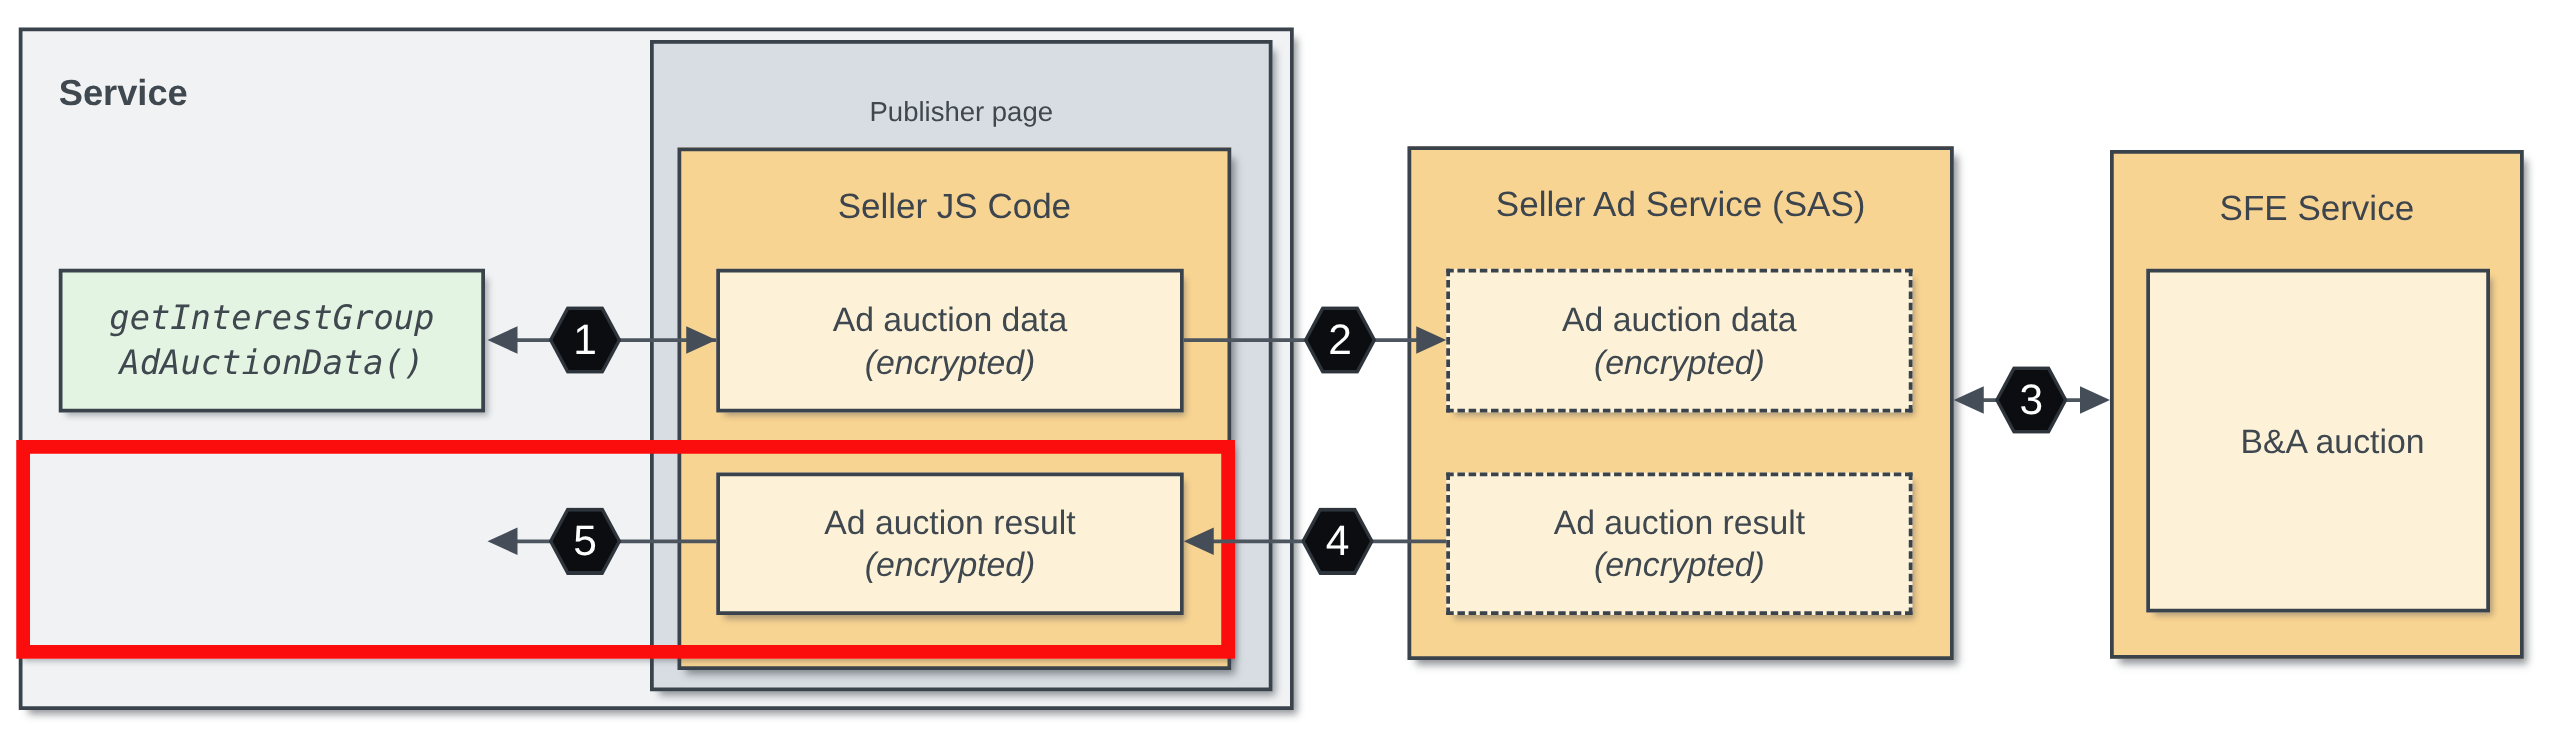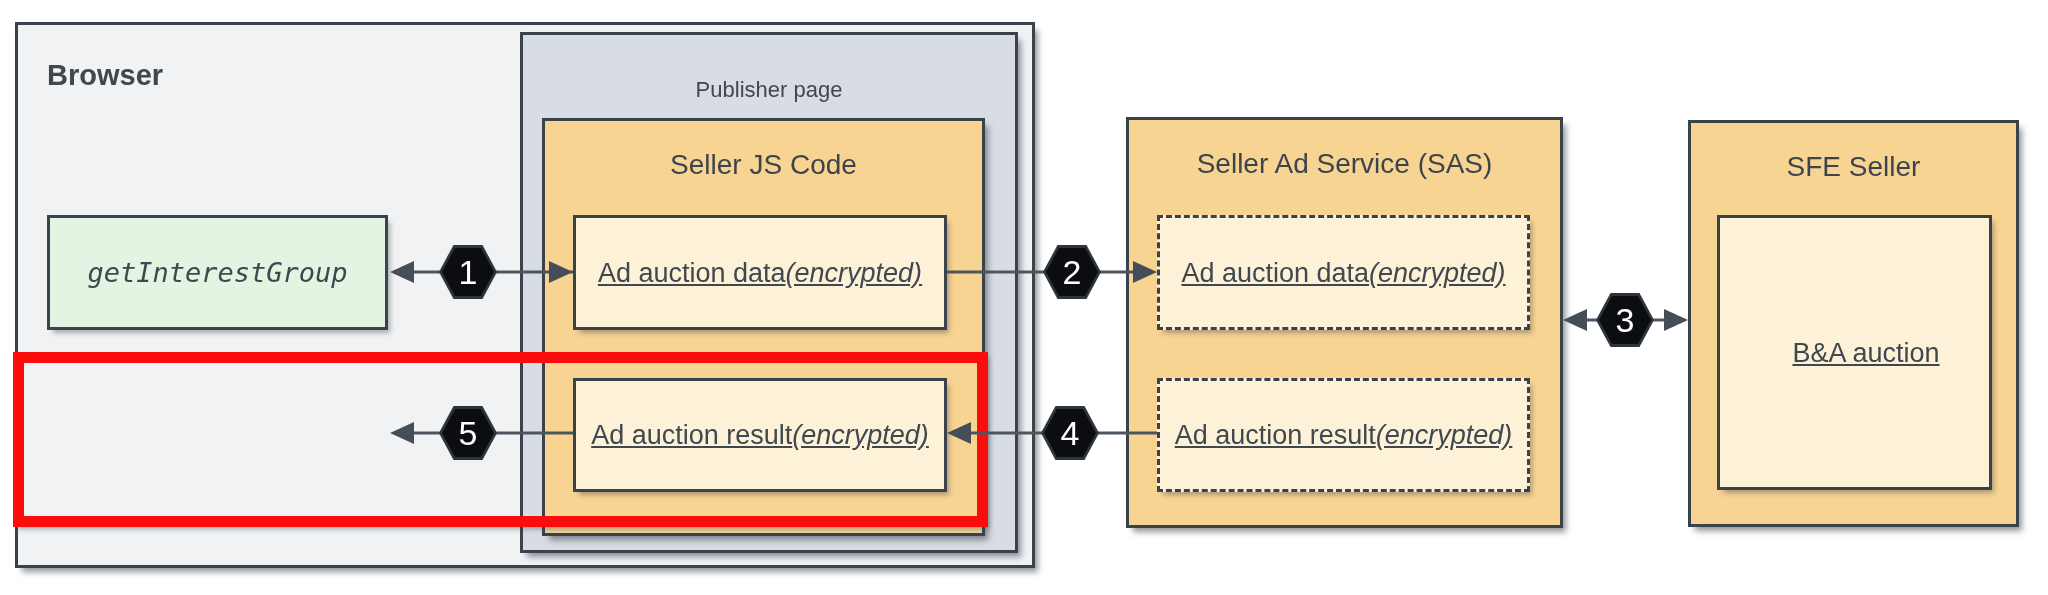--- a/index.html
+++ b/index.html
@@ -15,22 +15,22 @@
   .softshadow{box-shadow:4px 5px 5px -2px rgba(60,66,73,.40);}
   .browser{left:15px;top:22px;width:1020px;height:546px;background:var(--container-fill,#f0f2f4);}
   .browser-label{position:absolute;left:29px;top:34px;font-size:29px;font-weight:bold;color:#3f474f;}
   .publisher{left:520px;top:32px;width:498px;height:521px;background:var(--publisher-fill,#d8dde3);}
   .publisher-label{position:absolute;left:0;right:0;top:42px;text-align:center;font-size:22px;color:#40474f;}
   .service{background:var(--service-fill,#f8d492);}
   .seller-js{left:542px;top:118px;width:443px;height:418px;}
   .sas{left:1126px;top:117px;width:437px;height:411px;}
   .sfe{left:1688px;top:120px;width:331px;height:407px;}
   .service-title{position:absolute;left:0;right:0;top:28px;text-align:center;font-size:28px;font-weight:normal;color:#3c444d;}
-  .payload{background:var(--payload-fill,#fdf2d7);display:flex;flex-direction:row;align-items:center;justify-content:center;
-           text-align:center;font-size:27px;line-height:34px;color:#3f474f;text-decoration:underline;}
+  .payload{background:var(--payload-fill,#fdf2d7);display:flex;flex-direction:column;align-items:center;justify-content:center;
+           text-align:center;font-size:27px;line-height:34px;color:#3f474f;}
   .payload .em{font-style:italic;}
   .dashedbox{border-style:dashed;}
   .js-data{left:573px;top:215px;width:374px;height:115px;}
   .js-result{left:573px;top:378px;width:374px;height:114px;}
   .sas-data{left:1157px;top:215px;width:373px;height:115px;}
   .sas-result{left:1157px;top:378px;width:373px;height:114px;}
   .ba{left:1717px;top:215px;width:275px;height:275px;padding-left:23px;}
   .api{background:var(--api-fill,#e4f4e2);display:flex;flex-direction:column;align-items:center;justify-content:center;
        text-align:center;font-family:"DejaVu Sans Mono",monospace;font-style:italic;font-size:27px;line-height:36px;color:#3f474f;}
   .api-get{left:47px;top:215px;width:341px;height:115px;}
@@ -46,57 +46,58 @@
   .hex-num{position:relative;color:#ffffff;font-size:34px;line-height:1;}
   .hex1{left:439px;top:245px;} .hex2{left:1043px;top:245px;} .hex3{left:1596px;top:293px;}
   .hex4{left:1041px;top:406px;} .hex5{left:439px;top:406px;}
 </style>
 </head>
 <body>
 
 <div class="stage">
 
   <div class="box shadow browser">
-    <div class="browser-label">Browser</div>
+    <div class="browser-label">Service</div>
   </div>
 
   <div class="box shadow publisher">
     <div class="publisher-label">Publisher page</div>
   </div>
 
   <div class="box shadow service seller-js">
     <div class="service-title">Seller JS Code</div>
   </div>
   <div class="box softshadow payload js-data">
     <span>Ad auction data</span>
     <span class="em">(encrypted)</span>
   </div>
   <div class="box softshadow payload js-result">
     <span>Ad auction result</span>
     <span class="em">(encrypted)</span>
   </div>
 
   <div class="box softshadow api api-get">
     <span>getInterestGroup</span>
+    <span>AdAuctionData()</span>
   </div>
 
   <div class="box shadow service sas">
     <div class="service-title">Seller Ad Service (SAS)</div>
   </div>
   <div class="box softshadow payload dashedbox sas-data">
     <span>Ad auction data</span>
     <span class="em">(encrypted)</span>
   </div>
   <div class="box softshadow payload dashedbox sas-result">
     <span>Ad auction result</span>
     <span class="em">(encrypted)</span>
   </div>
 
   <div class="box shadow service sfe">
-    <div class="service-title">SFE Seller</div>
+    <div class="service-title">SFE Service</div>
   </div>
   <div class="box softshadow payload ba">
     <span>B&amp;A auction</span>
   </div>
 
   <div class="red-frame"></div>
 
   <svg class="arrows" width="2048" height="595" viewBox="0 0 2048 595">
     <g stroke="#4d565f" stroke-width="3" fill="#454e58">
       <line x1="398" y1="272" x2="573" y2="272"></line>

